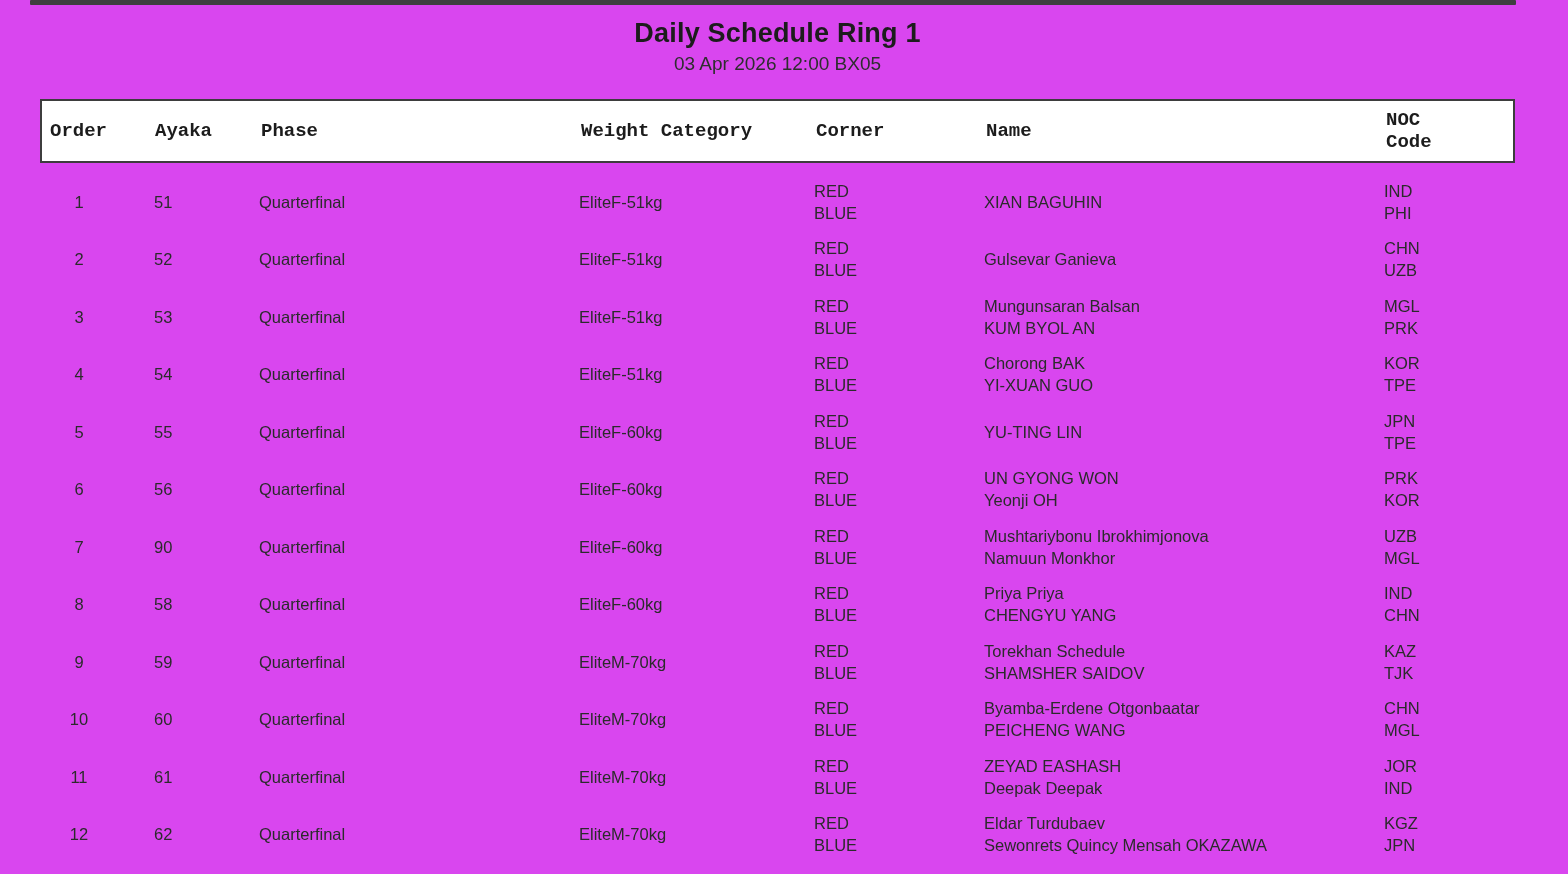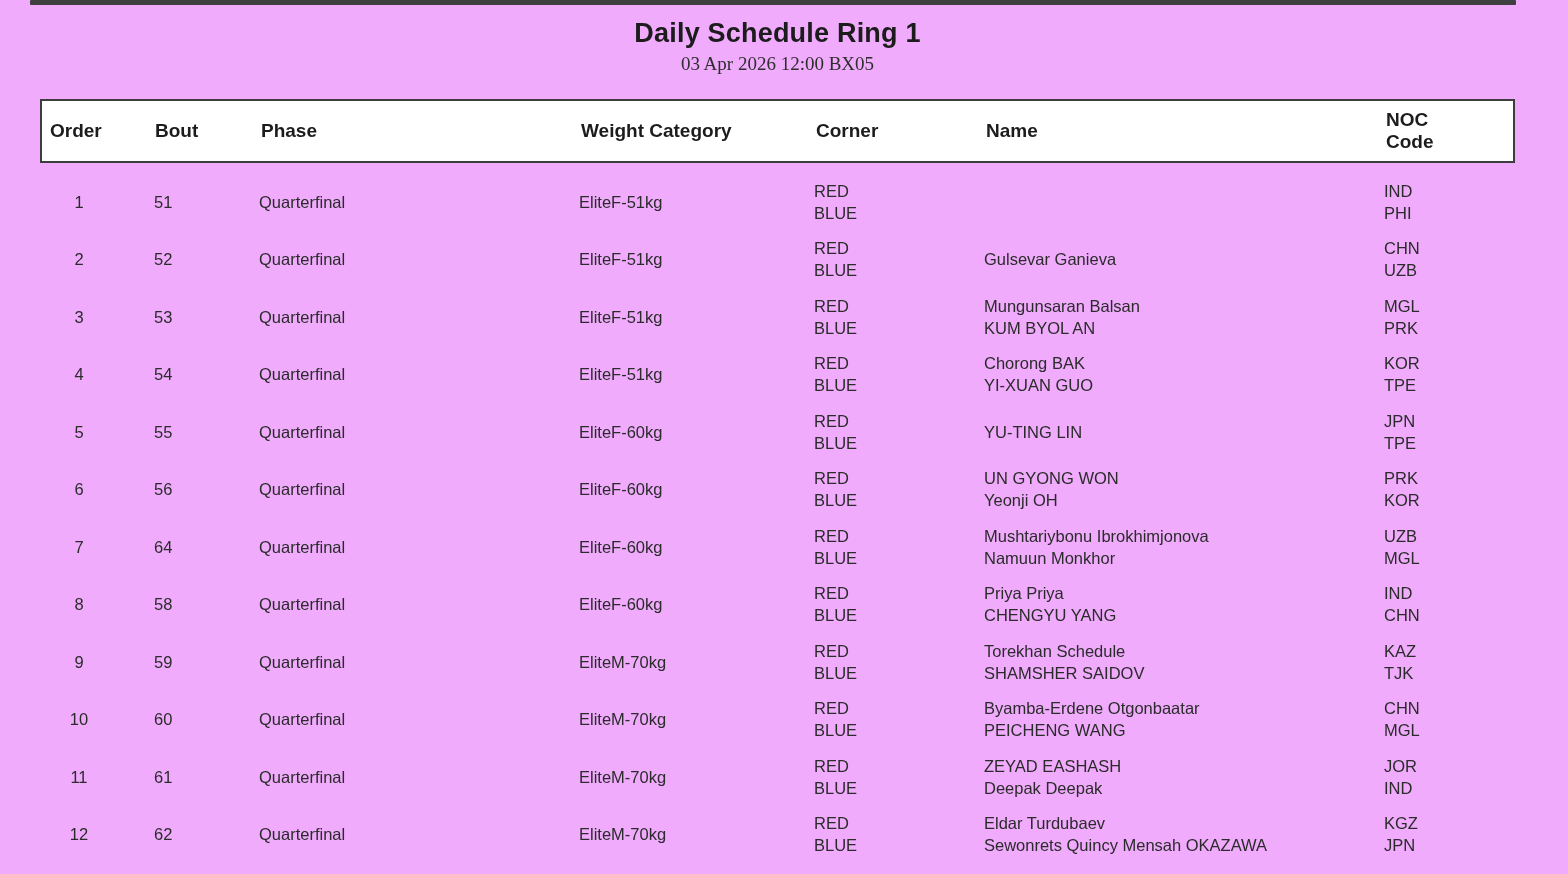--- a/index.html
+++ b/index.html
@@ -3,41 +3,41 @@
 <meta charset="utf-8">
 <style>
   * { margin: 0; padding: 0; box-sizing: border-box; }
   html, body {
     width: 1568px; height: 874px;
     background: #ffffff;
     font-family: "Liberation Sans", "DejaVu Sans", sans-serif;
     color: #262626;
     overflow: hidden;
   }
-  .page { position: relative; width: 1568px; height: 874px; background: #f0abfc; }
+  .page { position: relative; width: 1568px; height: 874px; background: #d946ef; }
 
   .top-bar {
     position: absolute; top: 0; left: 30px;
     width: 1486px; height: 5px;
     background: #3f3f3f;
     border-radius: 1px;
   }
 
   .title-block {
     position: absolute; top: 17px; left: 40px;
     width: 1475px;
     text-align: center;
   }
   .doc-title {
     font-size: 27px; font-weight: 700; color: #1c1c1c;
     line-height: 33px; letter-spacing: 0.2px;
   }
   .doc-subtitle {
     font-size: 19px; font-weight: 400; color: #2e2e2e;
-    line-height: 25px; margin-top: 1px; font-family: Liberation Serif, serif;
+    line-height: 25px; margin-top: 1px;
   }
 
   .grid-cols {
     display: grid;
     grid-template-columns: 100px 110px 320px 235px 170px 400px 1fr;
   }
 
   .header-box {
     position: absolute; top: 99px; left: 40px;
     width: 1475px; height: 64px;
@@ -73,23 +73,23 @@
 
 <div class="page">
 
   <div class="top-bar" style="background: rgb(63, 63, 63);"></div>
 
   <div class="title-block">
     <div class="doc-title">Daily Schedule Ring 1</div>
     <div class="doc-subtitle">03 Apr 2026 12:00 BX05</div>
   </div>
 
-  <div class="header-box grid-cols" style="border-color: rgb(61, 61, 61);">
+  <div class="header-box grid-cols" style="border-color: rgb(61, 61, 61); font-family: Liberation Mono, monospace;">
     <div class="hcell order-h">Order</div>
-    <div class="hcell bout-h">Bout</div>
+    <div class="hcell bout-h">Ayaka</div>
     <div class="hcell">Phase</div>
     <div class="hcell">Weight Category</div>
     <div class="hcell">Corner</div>
     <div class="hcell">Name</div>
     <div class="hcell two-line">
       <div>NOC</div>
       <div>Code</div>
     </div>
   </div>
 
@@ -97,20 +97,21 @@
   <div class="bout-row grid-cols">
     <div class="cell order-c">1</div>
     <div class="cell bout-c">51</div>
     <div class="cell">Quarterfinal</div>
     <div class="cell">EliteF-51kg</div>
     <div class="cell two-line">
       <div>RED</div>
       <div>BLUE</div>
     </div>
     <div class="cell two-line">
+      <div>XIAN BAGUHIN</div>
     </div>
     <div class="cell two-line">
       <div>IND</div>
       <div>PHI</div>
     </div>
   </div>
 
   <div class="bout-row grid-cols">
     <div class="cell order-c">2</div>
     <div class="cell bout-c">52</div>
@@ -199,21 +200,21 @@
       <div>Yeonji OH</div>
     </div>
     <div class="cell two-line">
       <div>PRK</div>
       <div>KOR</div>
     </div>
   </div>
 
   <div class="bout-row grid-cols">
     <div class="cell order-c">7</div>
-    <div class="cell bout-c">64</div>
+    <div class="cell bout-c">90</div>
     <div class="cell">Quarterfinal</div>
     <div class="cell">EliteF-60kg</div>
     <div class="cell two-line">
       <div>RED</div>
       <div>BLUE</div>
     </div>
     <div class="cell two-line">
       <div>Mushtariybonu Ibrokhimjonova</div>
       <div>Namuun Monkhor</div>
     </div>

